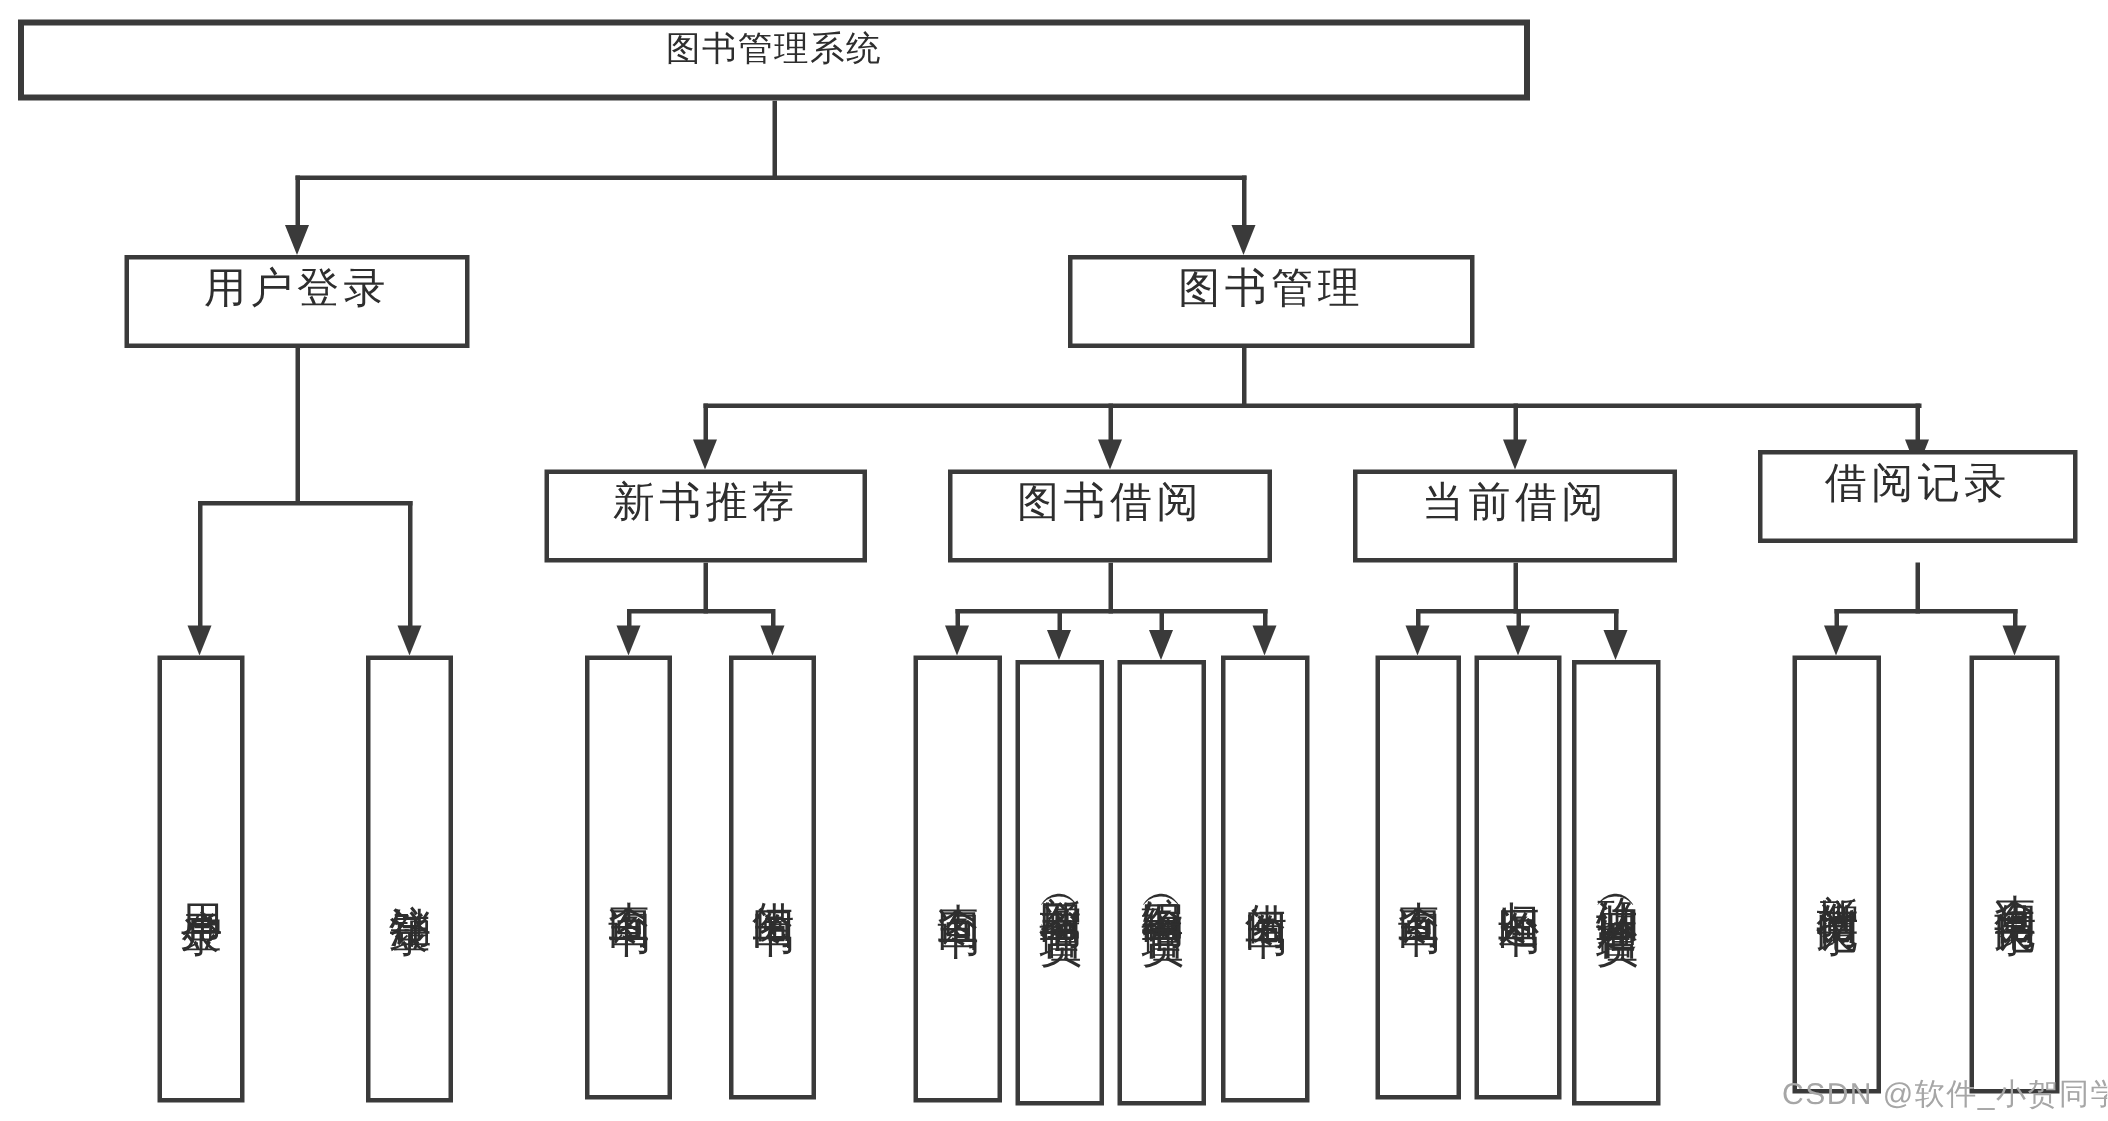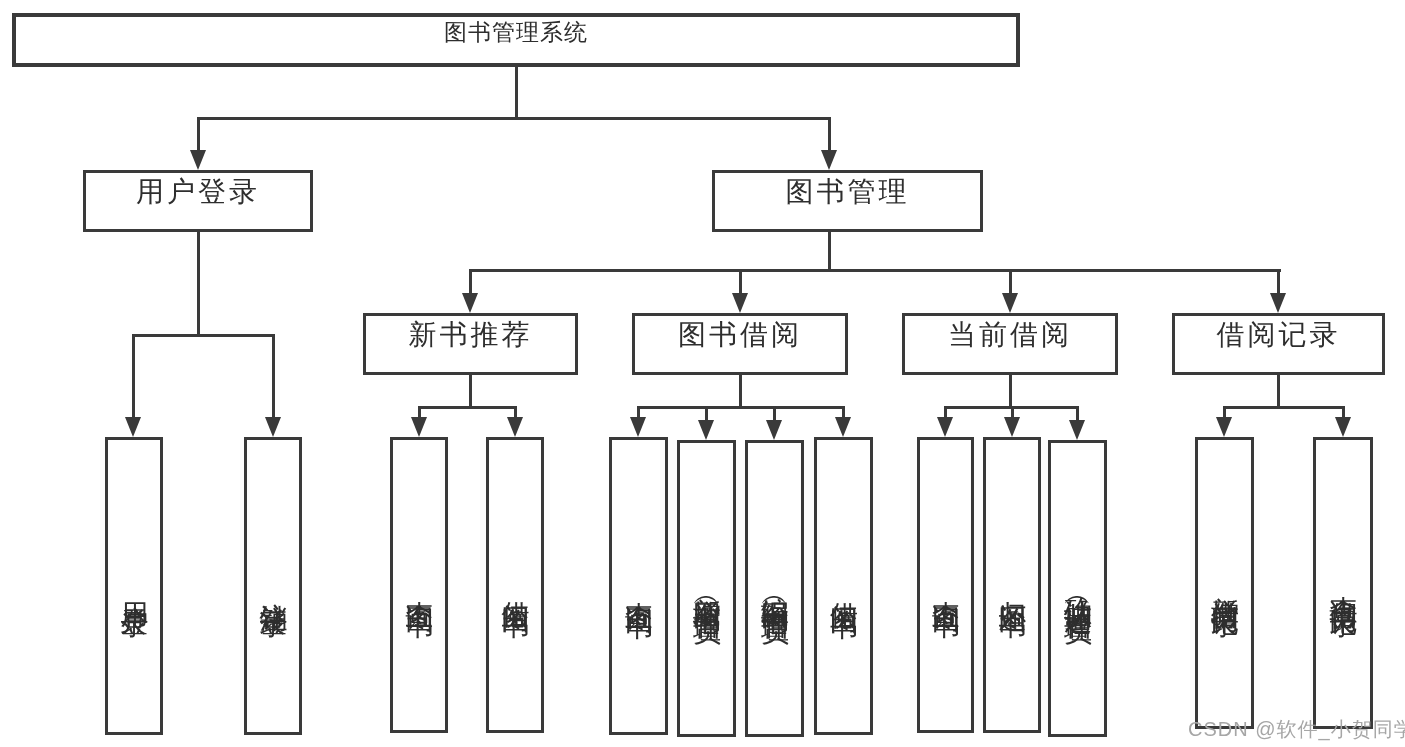--- a/index.html
+++ b/index.html
@@ -111,21 +111,21 @@
 
   <div class="node" style="left:632px;top:313px;width:216px;height:62px">
     <span>图书借阅</span>
   </div>
   <div class="node" style="left:363px;top:313px;width:215px;height:62px">
     <span>新书推荐</span>
   </div>
   <div class="node" style="left:902px;top:313px;width:216px;height:62px">
     <span>当前借阅</span>
   </div>
-  <div class="node" style="left:1172px;top:313px;width:213px;height:62px">
+  <div class="node" style="left:1172px;top:300px;width:213px;height:62px">
     <span>借阅记录</span>
   </div>
 
   <div class="vnode" style="left:105px;top:437px;width:58px;height:298px">
     <span>用户登录</span>
   </div>
   <div class="vnode" style="left:244px;top:437px;width:58px;height:298px">
     <span>注销登录</span>
   </div>
 

